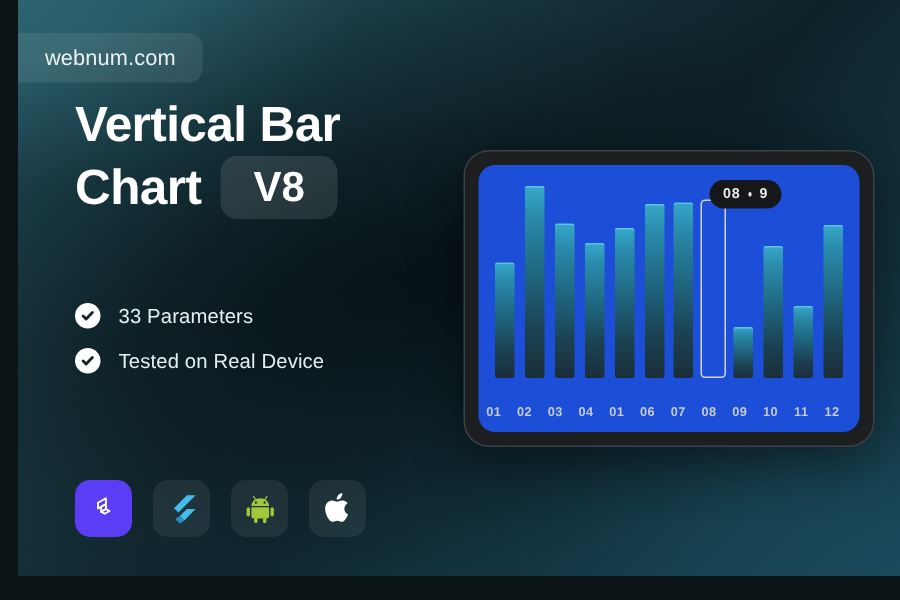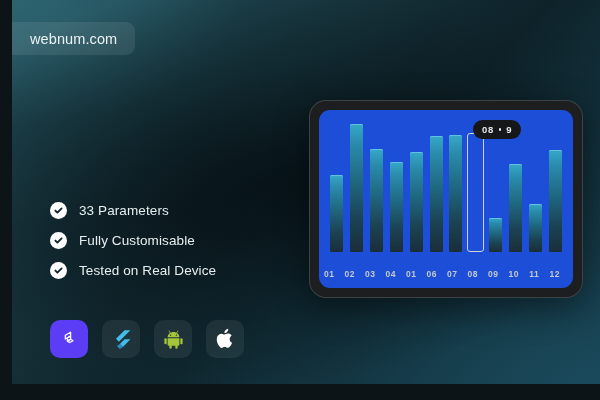--- a/index.html
+++ b/index.html
@@ -242,40 +242,39 @@
 </style>
 </head>
 <body>
 
 <div id="poster">
 
   <div class="brand-pill">
     <span>webnum.com</span>
   </div>
 
+  <div class="headline">
+    <div class="line1">Vertical Bar</div>
+    <div class="line2">
+      <span>Chart</span>
+      <span class="v-badge">V8</span>
+    </div>
+  </div>
 
   <div class="features">
 
     <div class="feature">
       <span class="check">
         <svg width="11" height="11" viewBox="0 0 11 11">
             <path d="M2.4 5.6 L4.4 7.6 L8.6 3.4" fill="none" stroke="#15262b" stroke-width="1.9" stroke-linecap="round" stroke-linejoin="round"></path>
           </svg>
       </span>
       <span class="feature-label">33 Parameters</span>
     </div>
 
-    <div class="feature">
-      <span class="check">
-        <svg width="11" height="11" viewBox="0 0 11 11">
-            <path d="M2.4 5.6 L4.4 7.6 L8.6 3.4" fill="none" stroke="#15262b" stroke-width="1.9" stroke-linecap="round" stroke-linejoin="round"></path>
-          </svg>
-      </span>
-      <span class="feature-label">Fully Customisable</span>
-    </div>
 
     <div class="feature">
       <span class="check">
         <svg width="11" height="11" viewBox="0 0 11 11">
             <path d="M2.4 5.6 L4.4 7.6 L8.6 3.4" fill="none" stroke="#15262b" stroke-width="1.9" stroke-linecap="round" stroke-linejoin="round"></path>
           </svg>
       </span>
       <span class="feature-label">Tested on Real Device</span>
     </div>
 

